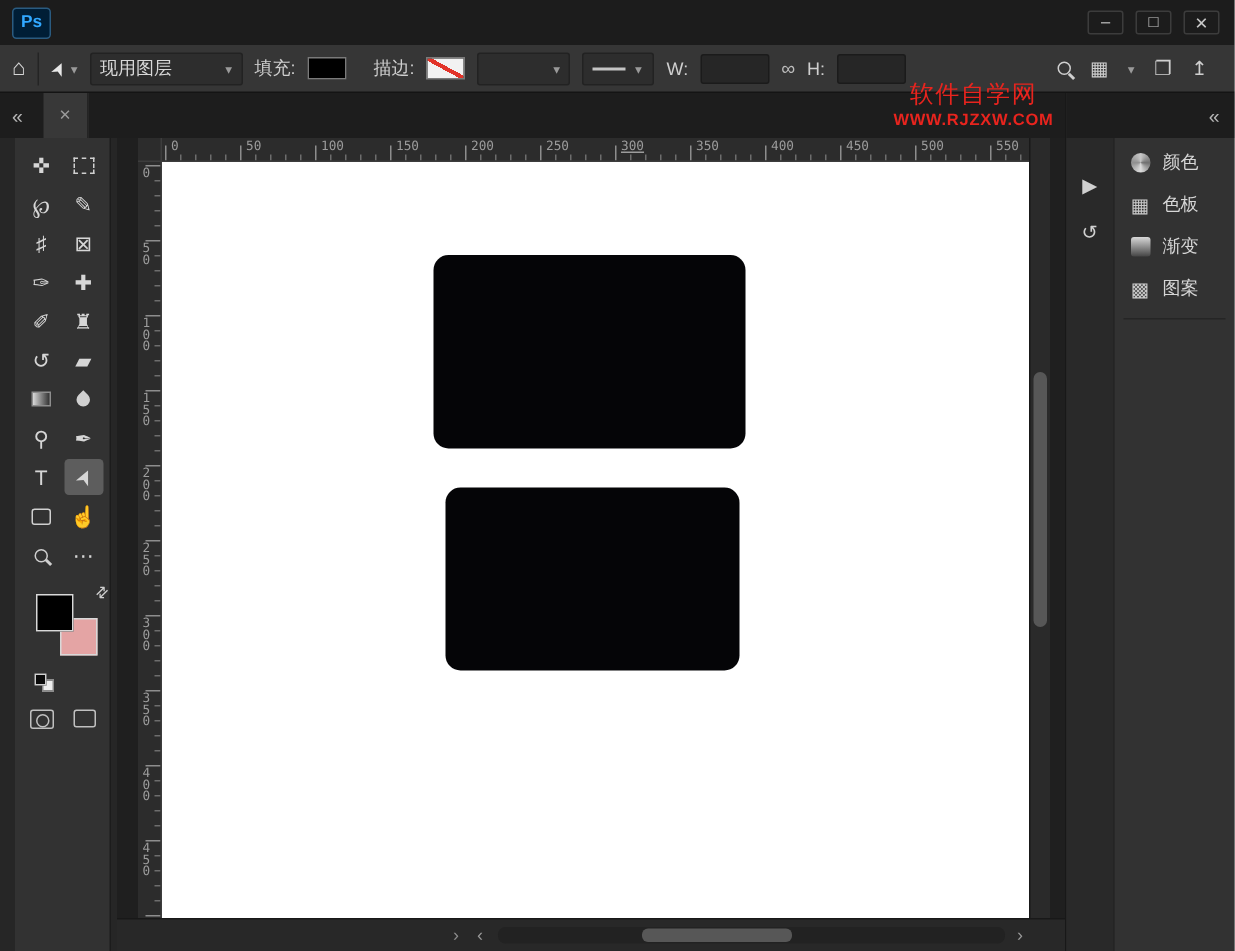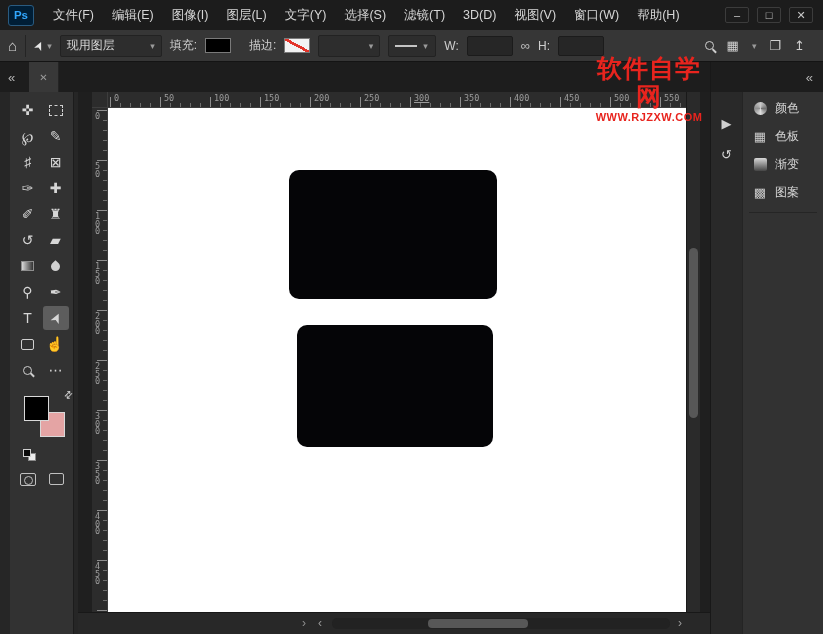--- a/index.html
+++ b/index.html
@@ -42,21 +42,21 @@
   
   .tabbar { position:absolute; left:0; top:62px; width:710px; height:30px; background:#1d1d1d; display:flex; align-items:center; }
   .collapse { color:#b5b5b5; font-size:13px; }
   .tabbar .collapse { margin:0 14px 0 8px; }
   .doc-tab { height:30px; max-width:262px; background:#383838; border-right:1px solid #242424; display:flex; align-items:center; gap:9px; padding:0 10px; font-size:11.5px; color:#cfcfcf; }
   .doc-tab .title { white-space:nowrap; overflow:hidden; text-overflow:ellipsis; }
   .tab-close { color:#9a9a9a; font-size:10px; }
 
   
   .watermark { position:absolute; left:591px; top:55px; width:116px; text-align:center; z-index:60; line-height:1.1; }
-  .watermark .l1 { font-size:25px; font-weight:bold; letter-spacing:1px; }
+  .watermark .l1 { font-size:16px; font-weight:normal; letter-spacing:1px; }
   .watermark .l2 { font-size:11px; font-weight:bold; margin-top:1px; letter-spacing:0.5px; }
 
   
   .toolbar { position:absolute; left:0; top:92px; width:78px; height:542px; background:#262626; }
   .tools-panel { position:absolute; left:10px; top:0; bottom:0; width:64px; background:#323232; border-right:1px solid #1c1c1c; }
   .tools-grid { margin-top:5px; display:grid; grid-template-columns:repeat(2,28px); grid-auto-rows:26px; justify-content:center; align-items:center; justify-items:center; }
   .tool { width:26px; height:24px; display:flex; align-items:center; justify-content:center; border-radius:3px; color:#d6d6d6; }
   .tool.selected { background:#5d5d5d; }
   .tool span { display:inline-block; }
   .ts-marquee { width:14px; height:11px; border:1px dashed #d0d0d0; }
@@ -115,33 +115,20 @@
   .pi-bulb::after { content:""; position:absolute; left:1.5px; top:8.5px; width:4px; height:3px; background:#c9c9c9; }
   .p-divider { height:1px; background:#252525; margin:6px 6px 6px 6px; }
 </style>
 </head>
 <body>
 
 <div class="app">
 
   <header class="menubar">
     <div class="ps-logo">Ps</div>
-    <nav class="menus">
-        <span class="menu-item">文件(F)</span>
-        <span class="menu-item">编辑(E)</span>
-        <span class="menu-item">图像(I)</span>
-        <span class="menu-item">图层(L)</span>
-        <span class="menu-item">文字(Y)</span>
-        <span class="menu-item">选择(S)</span>
-        <span class="menu-item">滤镜(T)</span>
-        <span class="menu-item">3D(D)</span>
-        <span class="menu-item">视图(V)</span>
-        <span class="menu-item">窗口(W)</span>
-        <span class="menu-item">帮助(H)</span>
-      </nav>
     <div class="win-controls">
       <span class="win-btn">–</span>
       <span class="win-btn">□</span>
       <span class="win-btn">✕</span>
     </div>
   </header>
 
   <div class="optionsbar">
     <span class="ob-home">⌂</span>
     <span class="ob-sep"></span>

